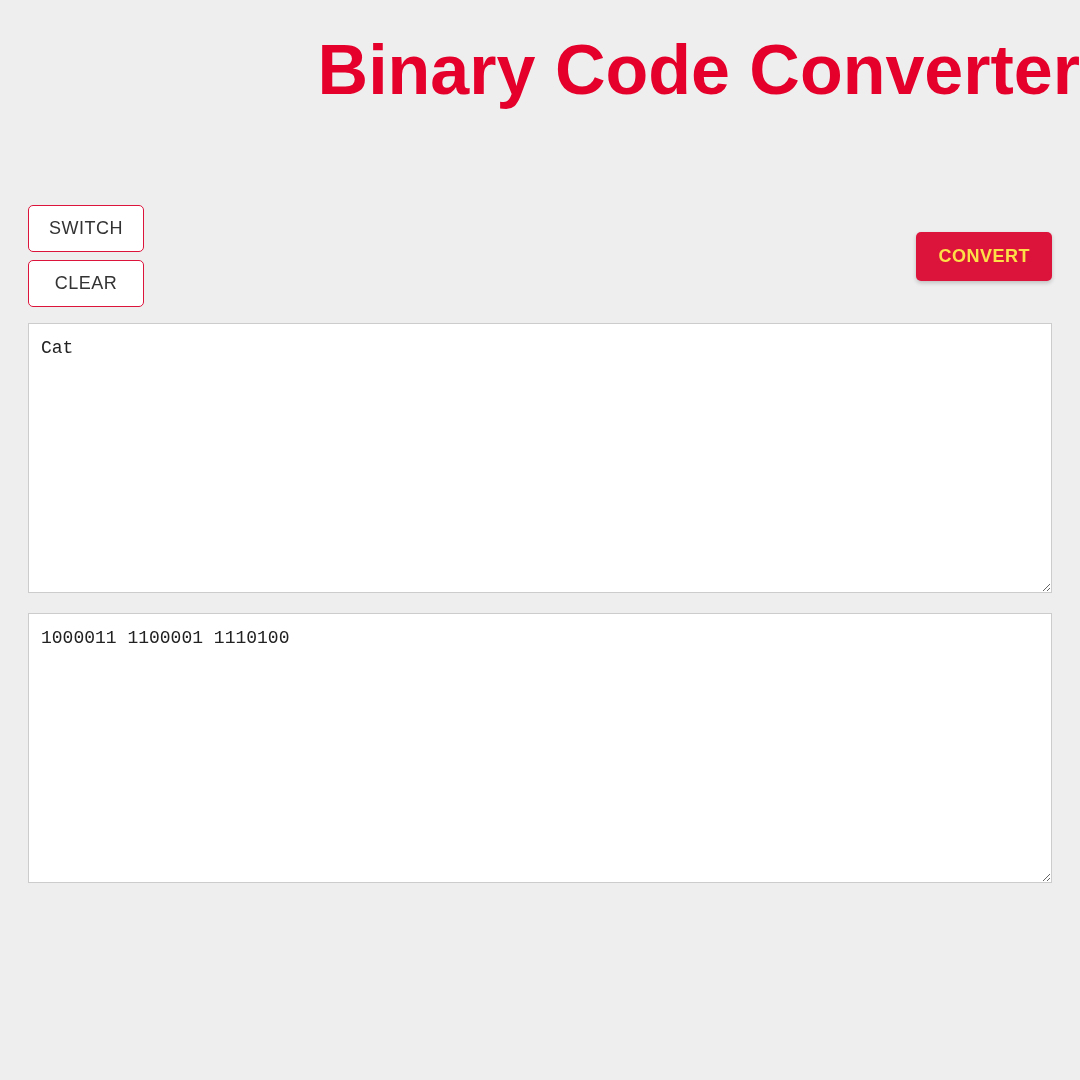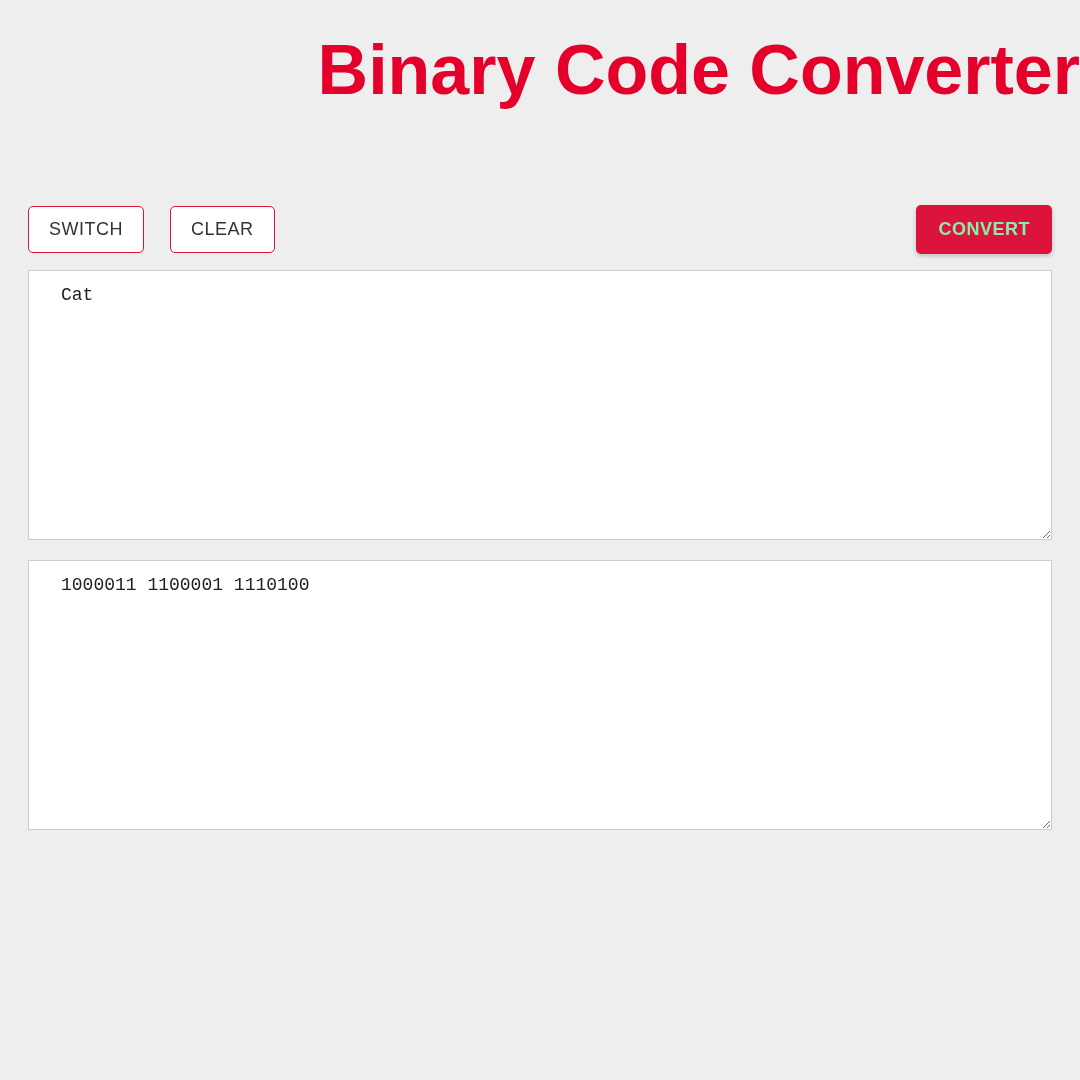--- a/index.html
+++ b/index.html
@@ -33,54 +33,55 @@
     
     .button-row {
       display: flex;
       justify-content: space-between;
       align-items: center;
       margin-bottom: 16px;
     }
     
     .left-buttons {
       display: flex;
-      gap: 26px;
+      gap: 8px;
+      flex-direction: column;
     }
     
     .btn-outline {
       background-color: #ffffff;
       border: 1.5px solid #dc143c;
       color: #333333;
       padding: 12px 20px;
       font-size: 18px;
       font-weight: 400;
       border-radius: 5px;
       cursor: pointer;
       letter-spacing: 0.5px;
     }
     
     .btn-primary {
       background-color: #dc143c;
       border: none;
-      color: #86efac;
+      color: #fde047;
       padding: 14px 22px;
       font-size: 18px;
       font-weight: 700;
       border-radius: 5px;
       cursor: pointer;
       letter-spacing: 0.5px;
       box-shadow: 0 2px 4px rgba(0,0,0,0.2);
     }
     
     .textarea-box {
       width: 100%;
       height: 270px;
       border: 1px solid #cccccc;
       background-color: #ffffff;
-      padding: 12px 32px;
+      padding: 12px 12px;
       font-family: "Courier New", Courier, monospace;
       font-size: 18px;
       color: #222222;
       resize: both;
       outline: none;
       margin-bottom: 16px;
       line-height: 1.4;
     }
   </style>
 </head>

